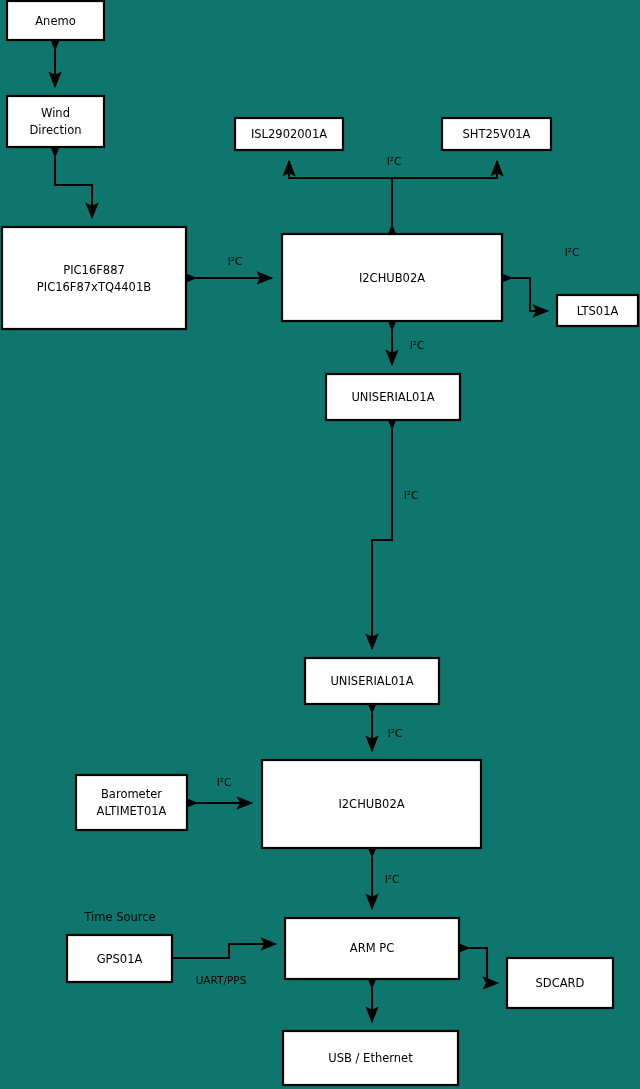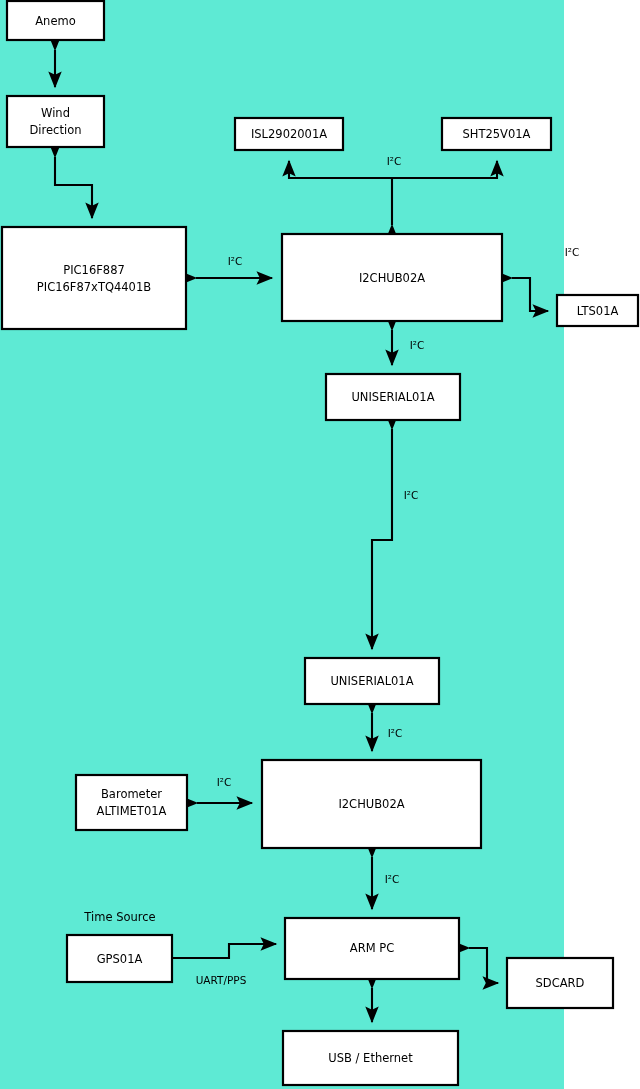--- a/index.html
+++ b/index.html
@@ -8,23 +8,23 @@
     background: #ffffff;
   }
   body {
     width: 640px;
     height: 1089px;
     font-family: "DejaVu Sans", sans-serif;
     overflow: hidden;
   }
   #diagram-root {
     position: relative;
-    width: 564px;
+    width: 640px;
     height: 1089px;
-    background: #5eead4;
+    background: #0f766e;
   }
   svg.canvas {
     position: absolute;
     top: 0;
     left: 0;
     width: 640px;
     height: 1089px;
   }
   .node-rect {
     fill: #ffffff;

